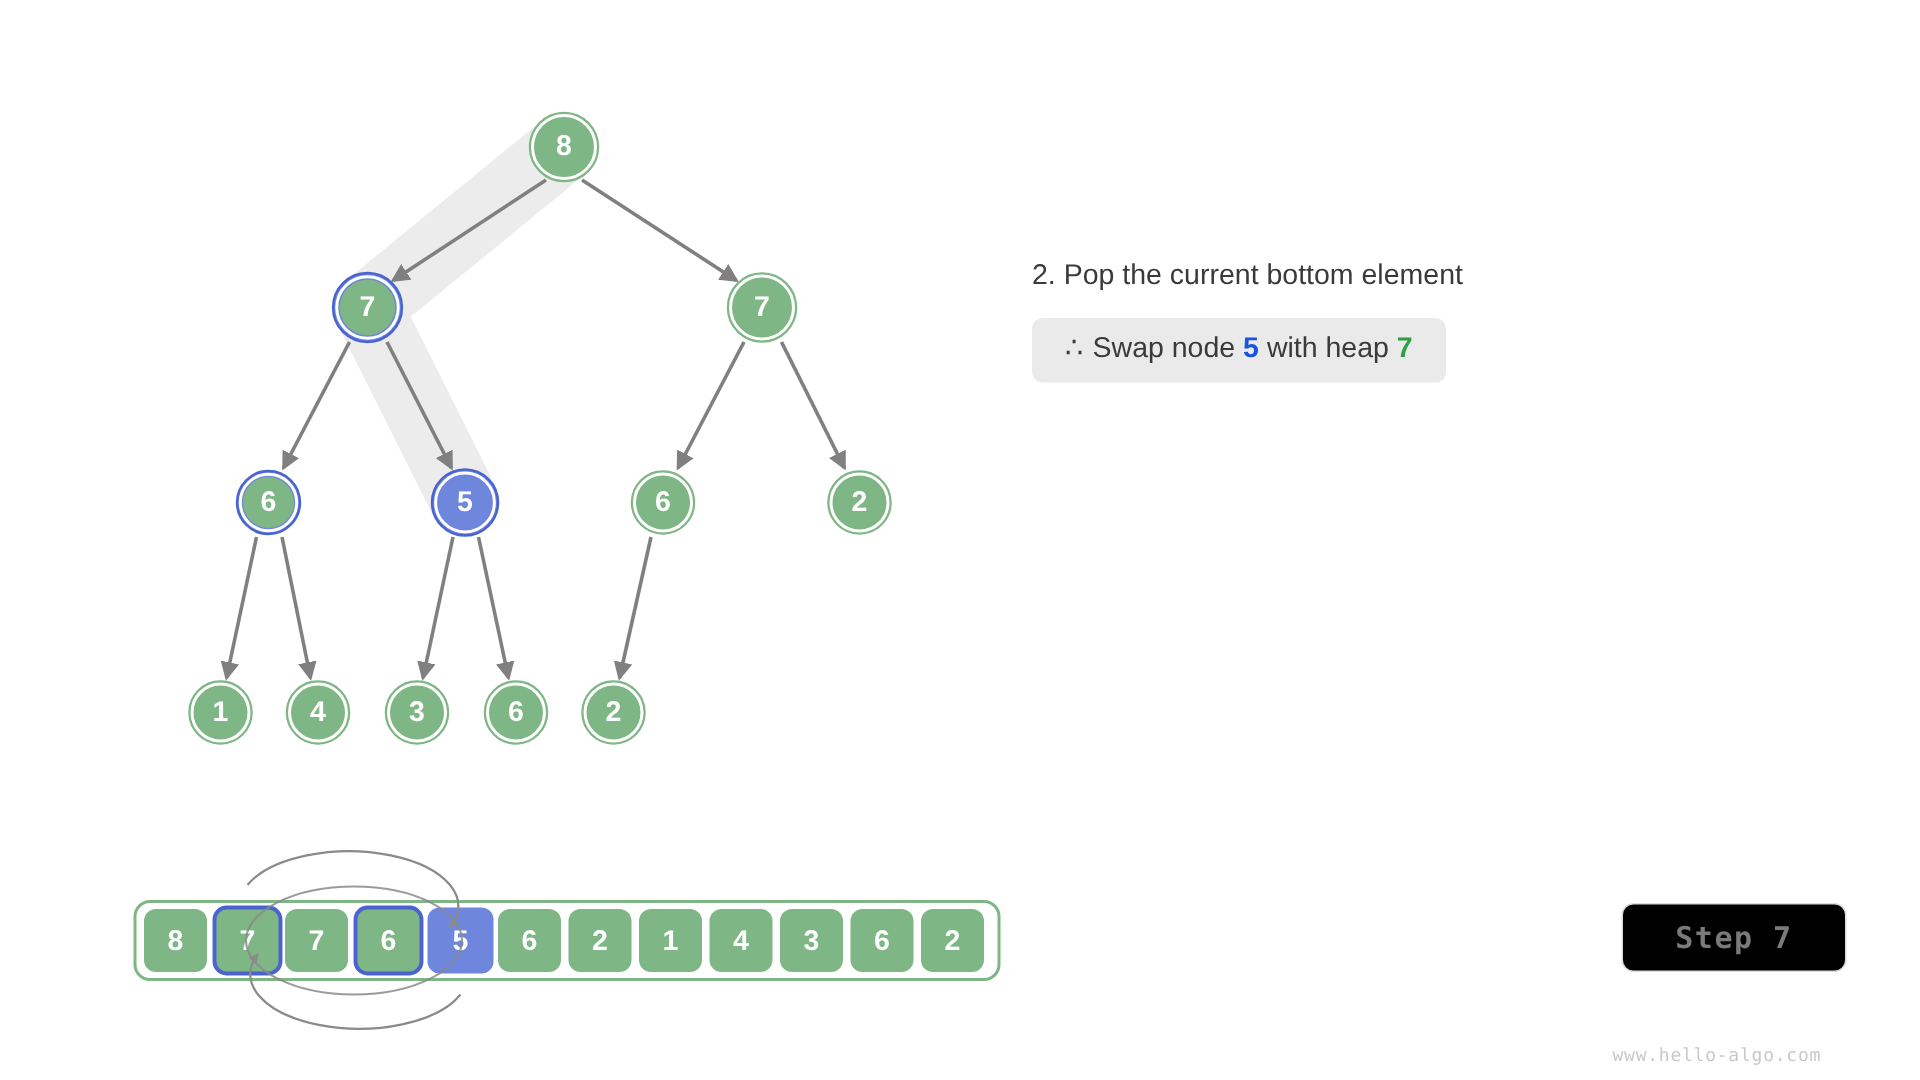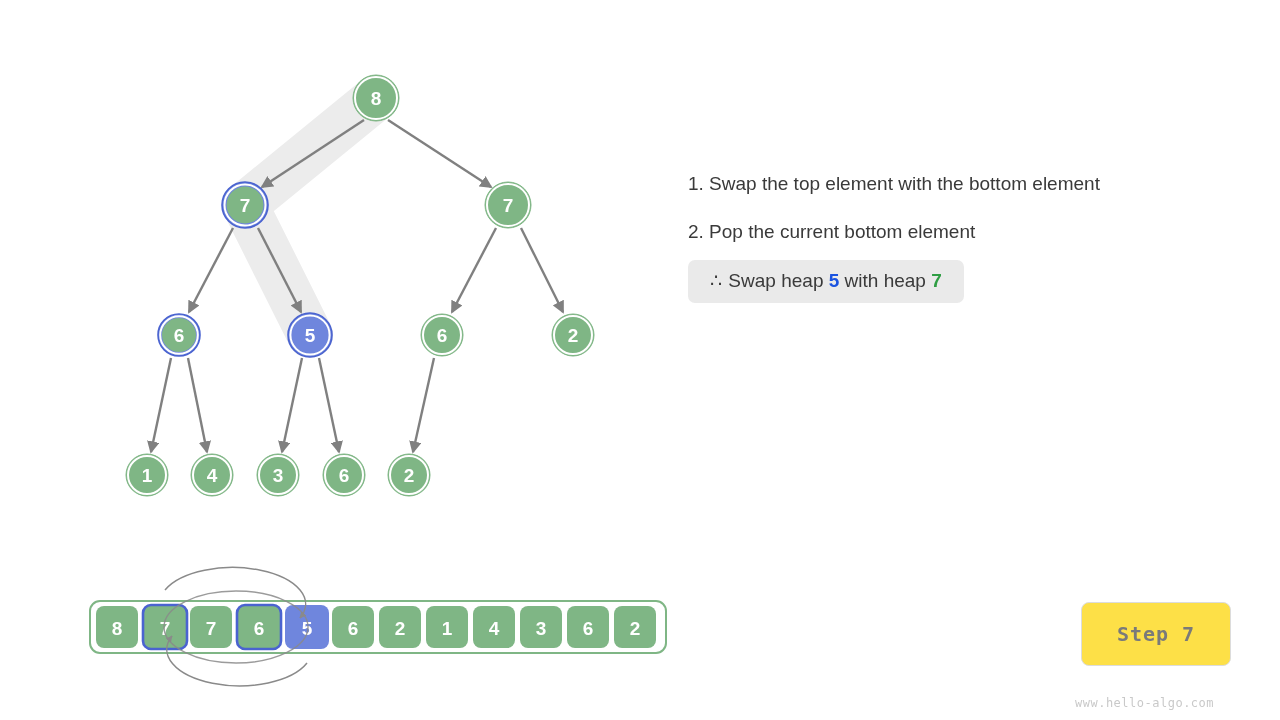--- a/index.html
+++ b/index.html
@@ -83,23 +83,23 @@
   .num-green { color: #2f9e44; font-weight: 700; }
   .num-blue  { color: #1a53e0; font-weight: 700; }
   .sym       { letter-spacing: 1px; }
 
   
   #step-badge {
     position: absolute;
     left: 1081px;
     top: 602px;
     width: 150px;
-    height: 64px;
+    height: 46px;
     box-sizing: border-box;
-    background: #fde047;
+    background: #000000;
     border: 1px solid #dcdcdc;
     border-radius: 8px;
     display: flex;
     align-items: center;
     justify-content: center;
     font-family: "DejaVu Sans Mono", monospace;
     font-size: 20px;
     font-weight: 700;
     color: #7a7a7a;
     letter-spacing: 1px;
@@ -285,24 +285,23 @@
       <path d="M 165 590 A 72 36 0 0 1 300 618" marker-end="url(#arrow-gray-thin)"></path>
       <path d="M 307 663 A 72 36 0 0 1 172 636" marker-end="url(#arrow-gray-thin)"></path>
       <ellipse cx="236" cy="627" rx="72" ry="36" stroke="#8a8a8a" stroke-width="1.4" fill="none" opacity="0.85"></ellipse>
     </g>
   </g>
 </svg>
 
 <div id="explain-panel">
 
 
-  <p class="explain-step">1. Swap the top element with the bottom element</p>
   <p class="explain-step">2. Pop the current bottom element</p>
 
 
   <div>
-    <span class="conclusion-line"><span class="sym">∴</span><span> Swap heap </span><span class="num-blue">5</span><span> with heap </span><span class="num-green">7</span></span>
+    <span class="conclusion-line"><span class="sym">∴</span><span> Swap node </span><span class="num-blue">5</span><span> with heap </span><span class="num-green">7</span></span>
   </div>
 </div>
 
 <div id="step-badge">Step  7</div>
 
 <div id="watermark">www.hello-algo.com</div>
 
 </body></html>

